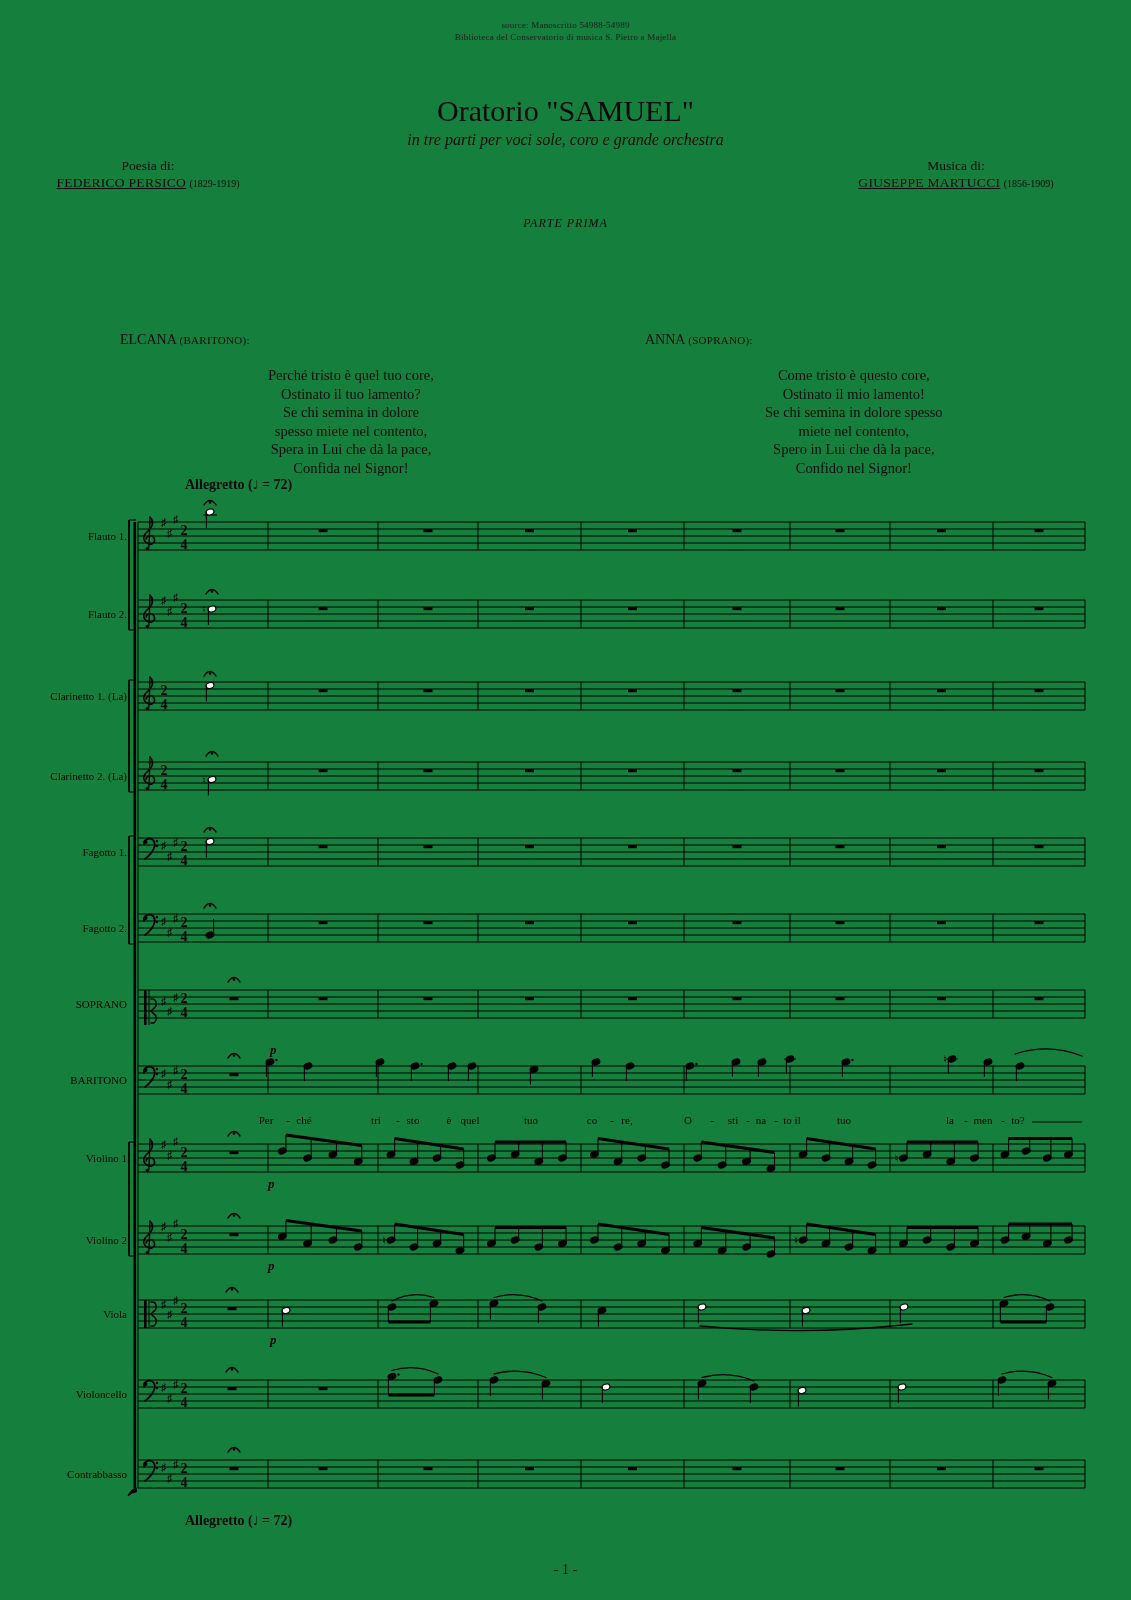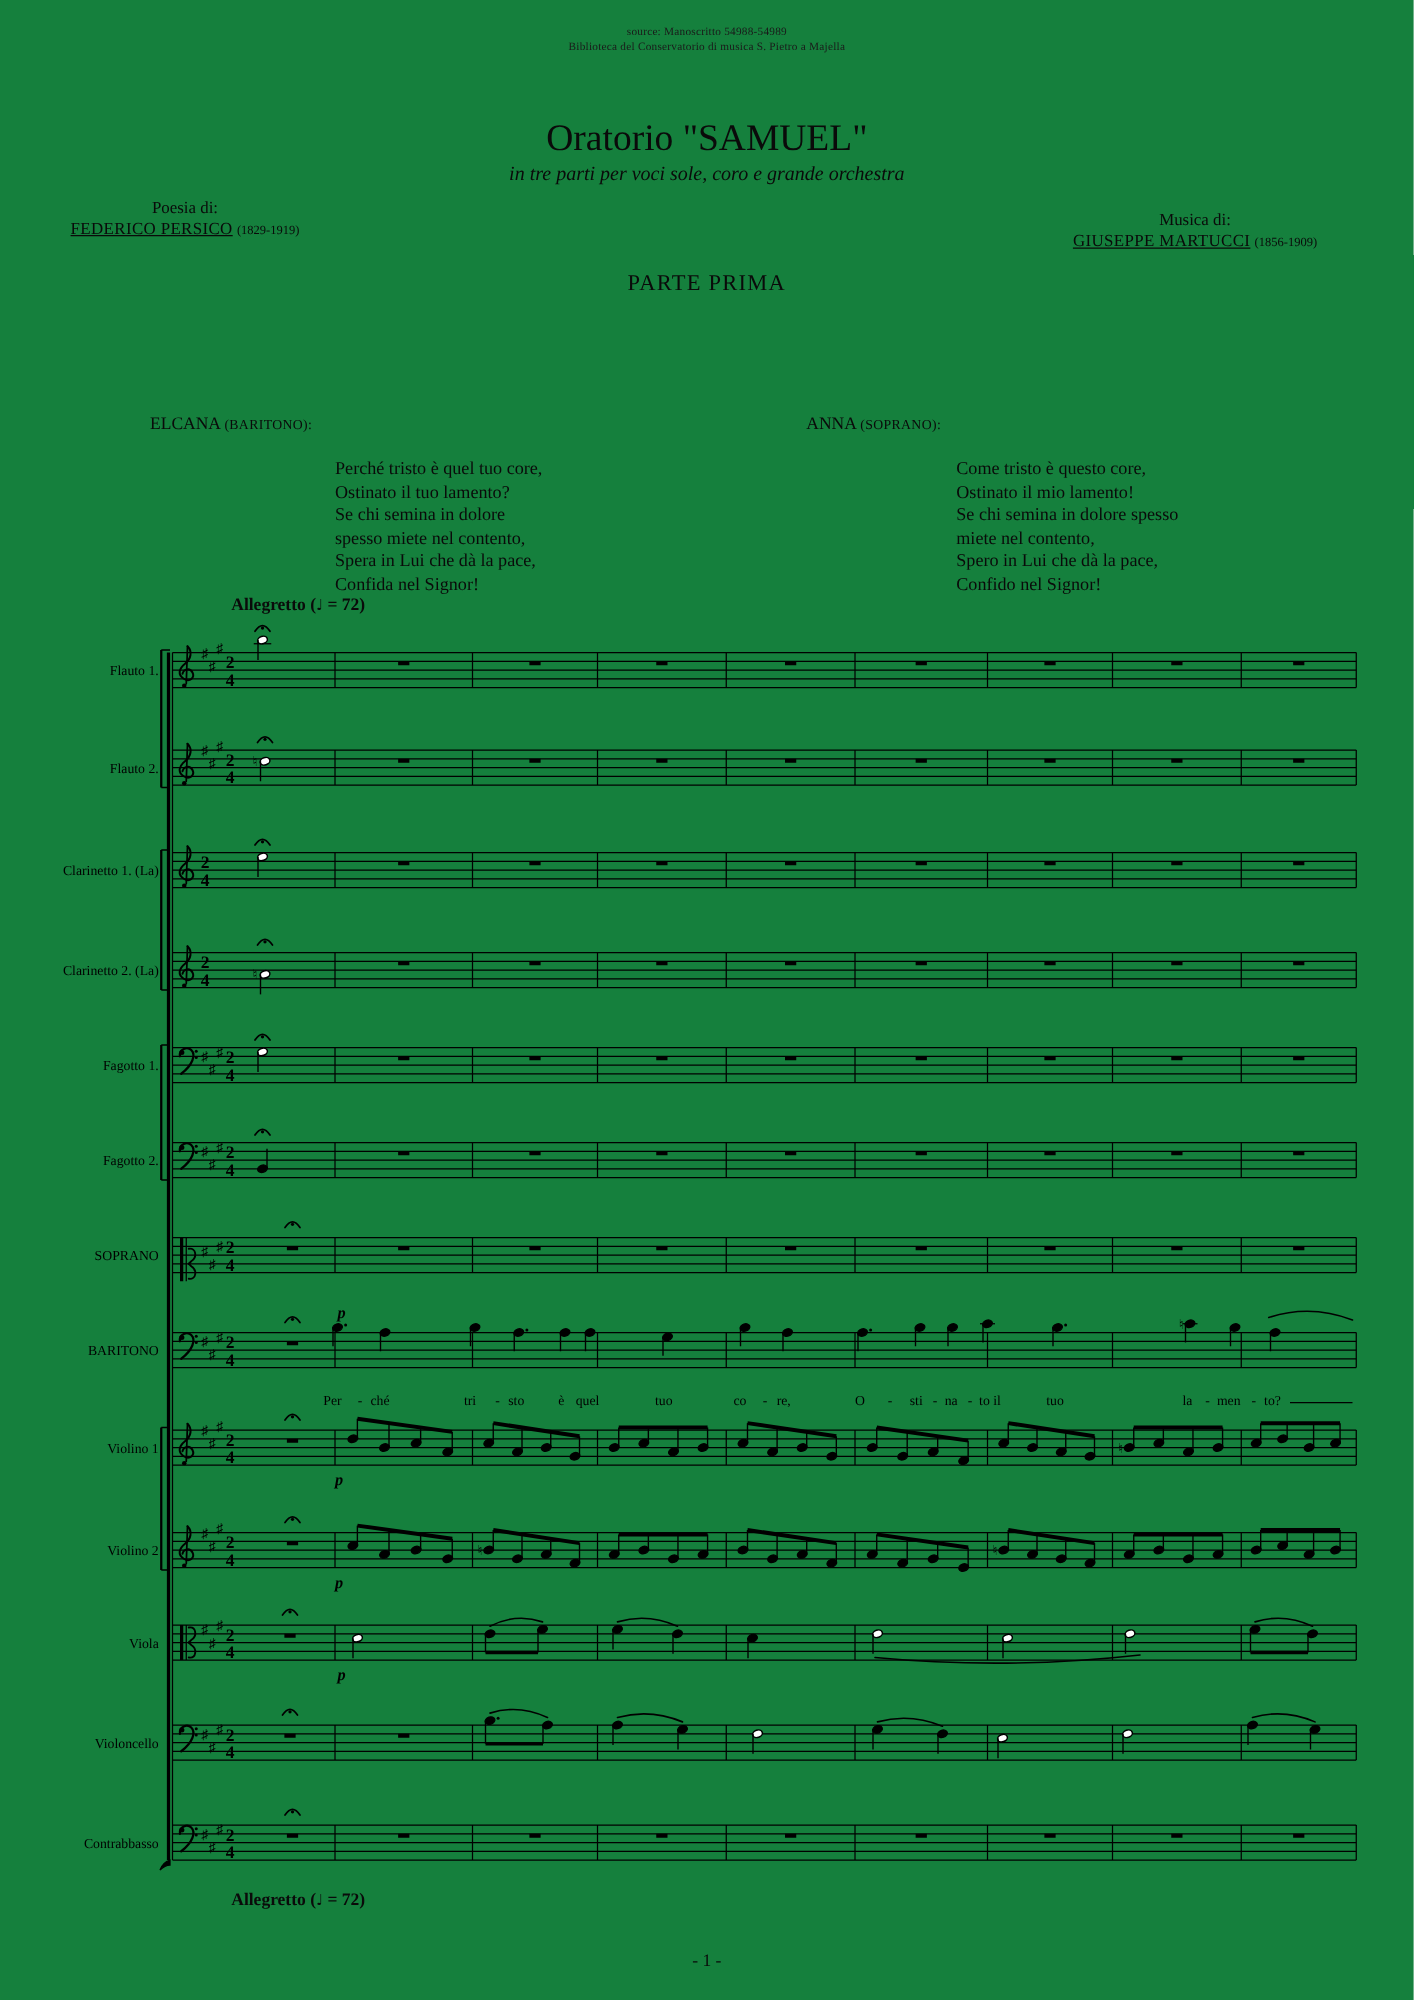--- a/index.html
+++ b/index.html
@@ -1,26 +1,26 @@
 <!DOCTYPE html>
 <html><head>
 <meta charset="utf-8">
 <style>
   html,body{margin:0;padding:0;background:#ffffff;}
   .page{position:relative;width:1131px;height:1600px;background:#15803d;overflow:hidden;
         font-family:"Liberation Serif","DejaVu Serif",serif;color:#0a0a0a;}
-  .abs{position:absolute;}
+  .abs{position:absolute;text-align:center;}
   .c{left:0;width:1131px;text-align:center;}
   .meta{font-size:9px;letter-spacing:.2px;color:#1a1a1a;}
   .title{font-size:30px;}
   .subtitle{font-size:16px;font-style:italic;}
   .cred{text-align:center;font-size:13.5px;line-height:17px;}
   .cred .nm{font-size:13.5px;letter-spacing:.3px;text-decoration:underline;}
   .cred .yr{font-size:10px;}
-  .part{font-size:18px;letter-spacing:1px;}
+  .part{font-size:12px;font-style:italic;letter-spacing:1px;}
   .duetto{font-size:42px;letter-spacing:1.5px;}
   .lyr-label{font-size:14px;white-space:nowrap;}
   .lyr-label .voice{font-size:11px;letter-spacing:.3px;}
   .lyr-lines{font-size:14.5px;line-height:18.6px;white-space:nowrap;margin-top:36px;}
   .tempo{font-size:14px;font-weight:bold;white-space:nowrap;}
   .mus{font-family:"DejaVu Sans",sans-serif;font-size:12px;}
   .pageno{font-size:14px;}
   svg text{font-family:"Liberation Serif","DejaVu Serif",serif;}
 </style>
 </head>
@@ -32,21 +32,21 @@
   <div class="abs c meta" style="top:32px">Biblioteca del Conservatorio di musica S. Pietro a Majella</div>
 
   <div class="abs c title" style="top:94px">Oratorio "SAMUEL"</div>
   <div class="abs c subtitle" style="top:131px">in tre parti per voci sole, coro e grande orchestra</div>
 
   <div class="abs cred" style="left:40px;top:157px;width:216px">
     <div>Poesia di:</div>
     <div><span class="nm">FEDERICO PERSICO</span>
          <span class="yr">(1829-1919)</span></div>
   </div>
-  <div class="abs cred" style="left:836px;top:167px;width:240px">
+  <div class="abs cred" style="left:836px;top:157px;width:240px">
     <div>Musica di:</div>
     <div><span class="nm">GIUSEPPE MARTUCCI</span>
          <span class="yr">(1856-1909)</span></div>
   </div>
 
   <div class="abs c part" style="top:216px">PARTE PRIMA</div>
 
   <div class="abs lyr-label" style="left:120px;top:332px">
     <span>ELCANA</span>
     <span class="voice">(BARITONO):</span>

